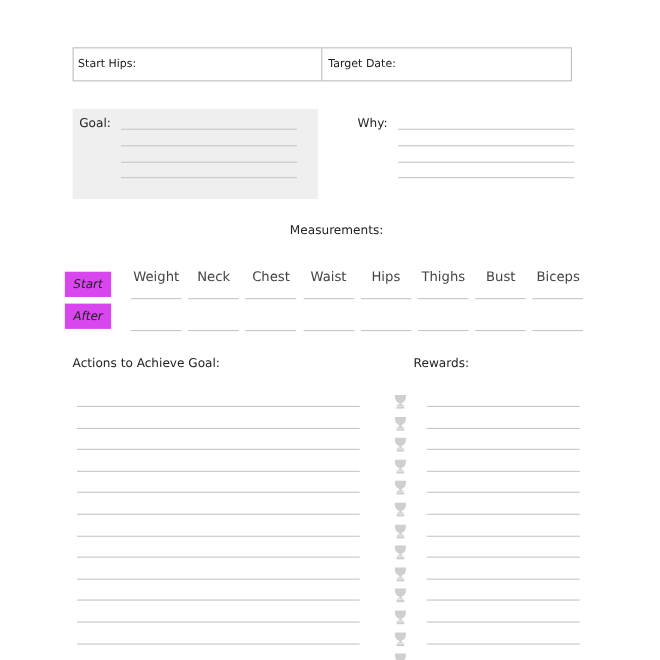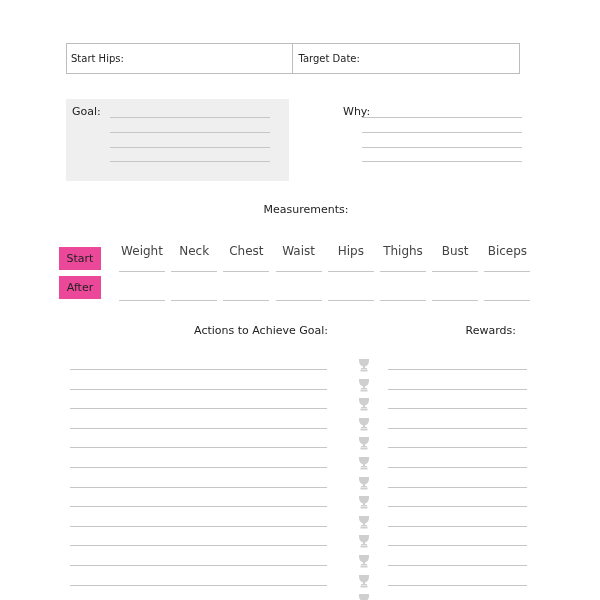--- a/index.html
+++ b/index.html
@@ -7,40 +7,40 @@
          font-family: "DejaVu Sans", sans-serif; color: #222; }
   .abs { position: absolute; }
   .datebox { left: 66px; top: 43px; width: 454px; height: 31px; border: 1px solid #bdbdbd; box-sizing: border-box; display: flex; }
   .datebox .cell { flex: 1; font-size: 10px; padding-left: 4px; line-height: 29px; }
   .datebox .cell + .cell { border-left: 1px solid #bdbdbd; padding-left: 6px; }
   .goalbox { left: 66px; top: 99px; width: 223px; height: 82px; background: #efefef; }
   .lbl { font-size: 11px; }
   .line { position: absolute; height: 0; border-top: 1.3px solid #c6c6c6; }
   .meas-title { left: 0; width: 612px; top: 203px; text-align: center; font-size: 11px; }
   .colhead { top: 231px; font-size: 12px; color: #444; text-align: center; width: 50px; margin-top: 13px; }
-  .rowlbl { left: 59px; width: 42px; height: 23px; background: #ec4899; font-size: 11px; line-height: 23px; text-align: center; }
-  .sec-title { font-size: 11px; text-align: right; }
+  .rowlbl { left: 59px; width: 42px; height: 23px; background: #d946ef; font-size: 11px; line-height: 23px; text-align: center; font-style: italic; }
+  .sec-title { font-size: 11px; text-align: left; }
   .trophy { position: absolute; width: 12px; height: 14px; }
 </style>
 </head>
 <body>
 
 <div class="abs datebox">
   <div class="cell"><span>Start Hips:</span></div>
   <div class="cell"><span>Target Date:</span></div>
 </div>
 
 <div class="abs goalbox"></div>
 <span class="abs lbl" style="left:72px;top:105px;">Goal:</span>
 <div class="line" style="left:110px;width:160px;top:117px;"></div>
 <div class="line" style="left:110px;width:160px;top:132px;"></div>
 <div class="line" style="left:110px;width:160px;top:147px;"></div>
 <div class="line" style="left:110px;width:160px;top:161px;"></div>
 
-<span class="abs lbl" style="left:343px;top:105px;text-align:right;">Why:</span>
+<span class="abs lbl" style="left:325px;top:105px;text-align:right;">Why:</span>
 <div class="line" style="left:362px;width:160px;top:117px;"></div>
 <div class="line" style="left:362px;width:160px;top:132px;"></div>
 <div class="line" style="left:362px;width:160px;top:147px;"></div>
 <div class="line" style="left:362px;width:160px;top:161px;"></div>
 
 <div class="abs meas-title">Measurements:</div>
 
 <div id="meas">
     <div class="abs colhead" style="left: 117px;">Weight</div>
     <div class="line" style="left: 119px; width: 46px; top: 271px;"></div>

